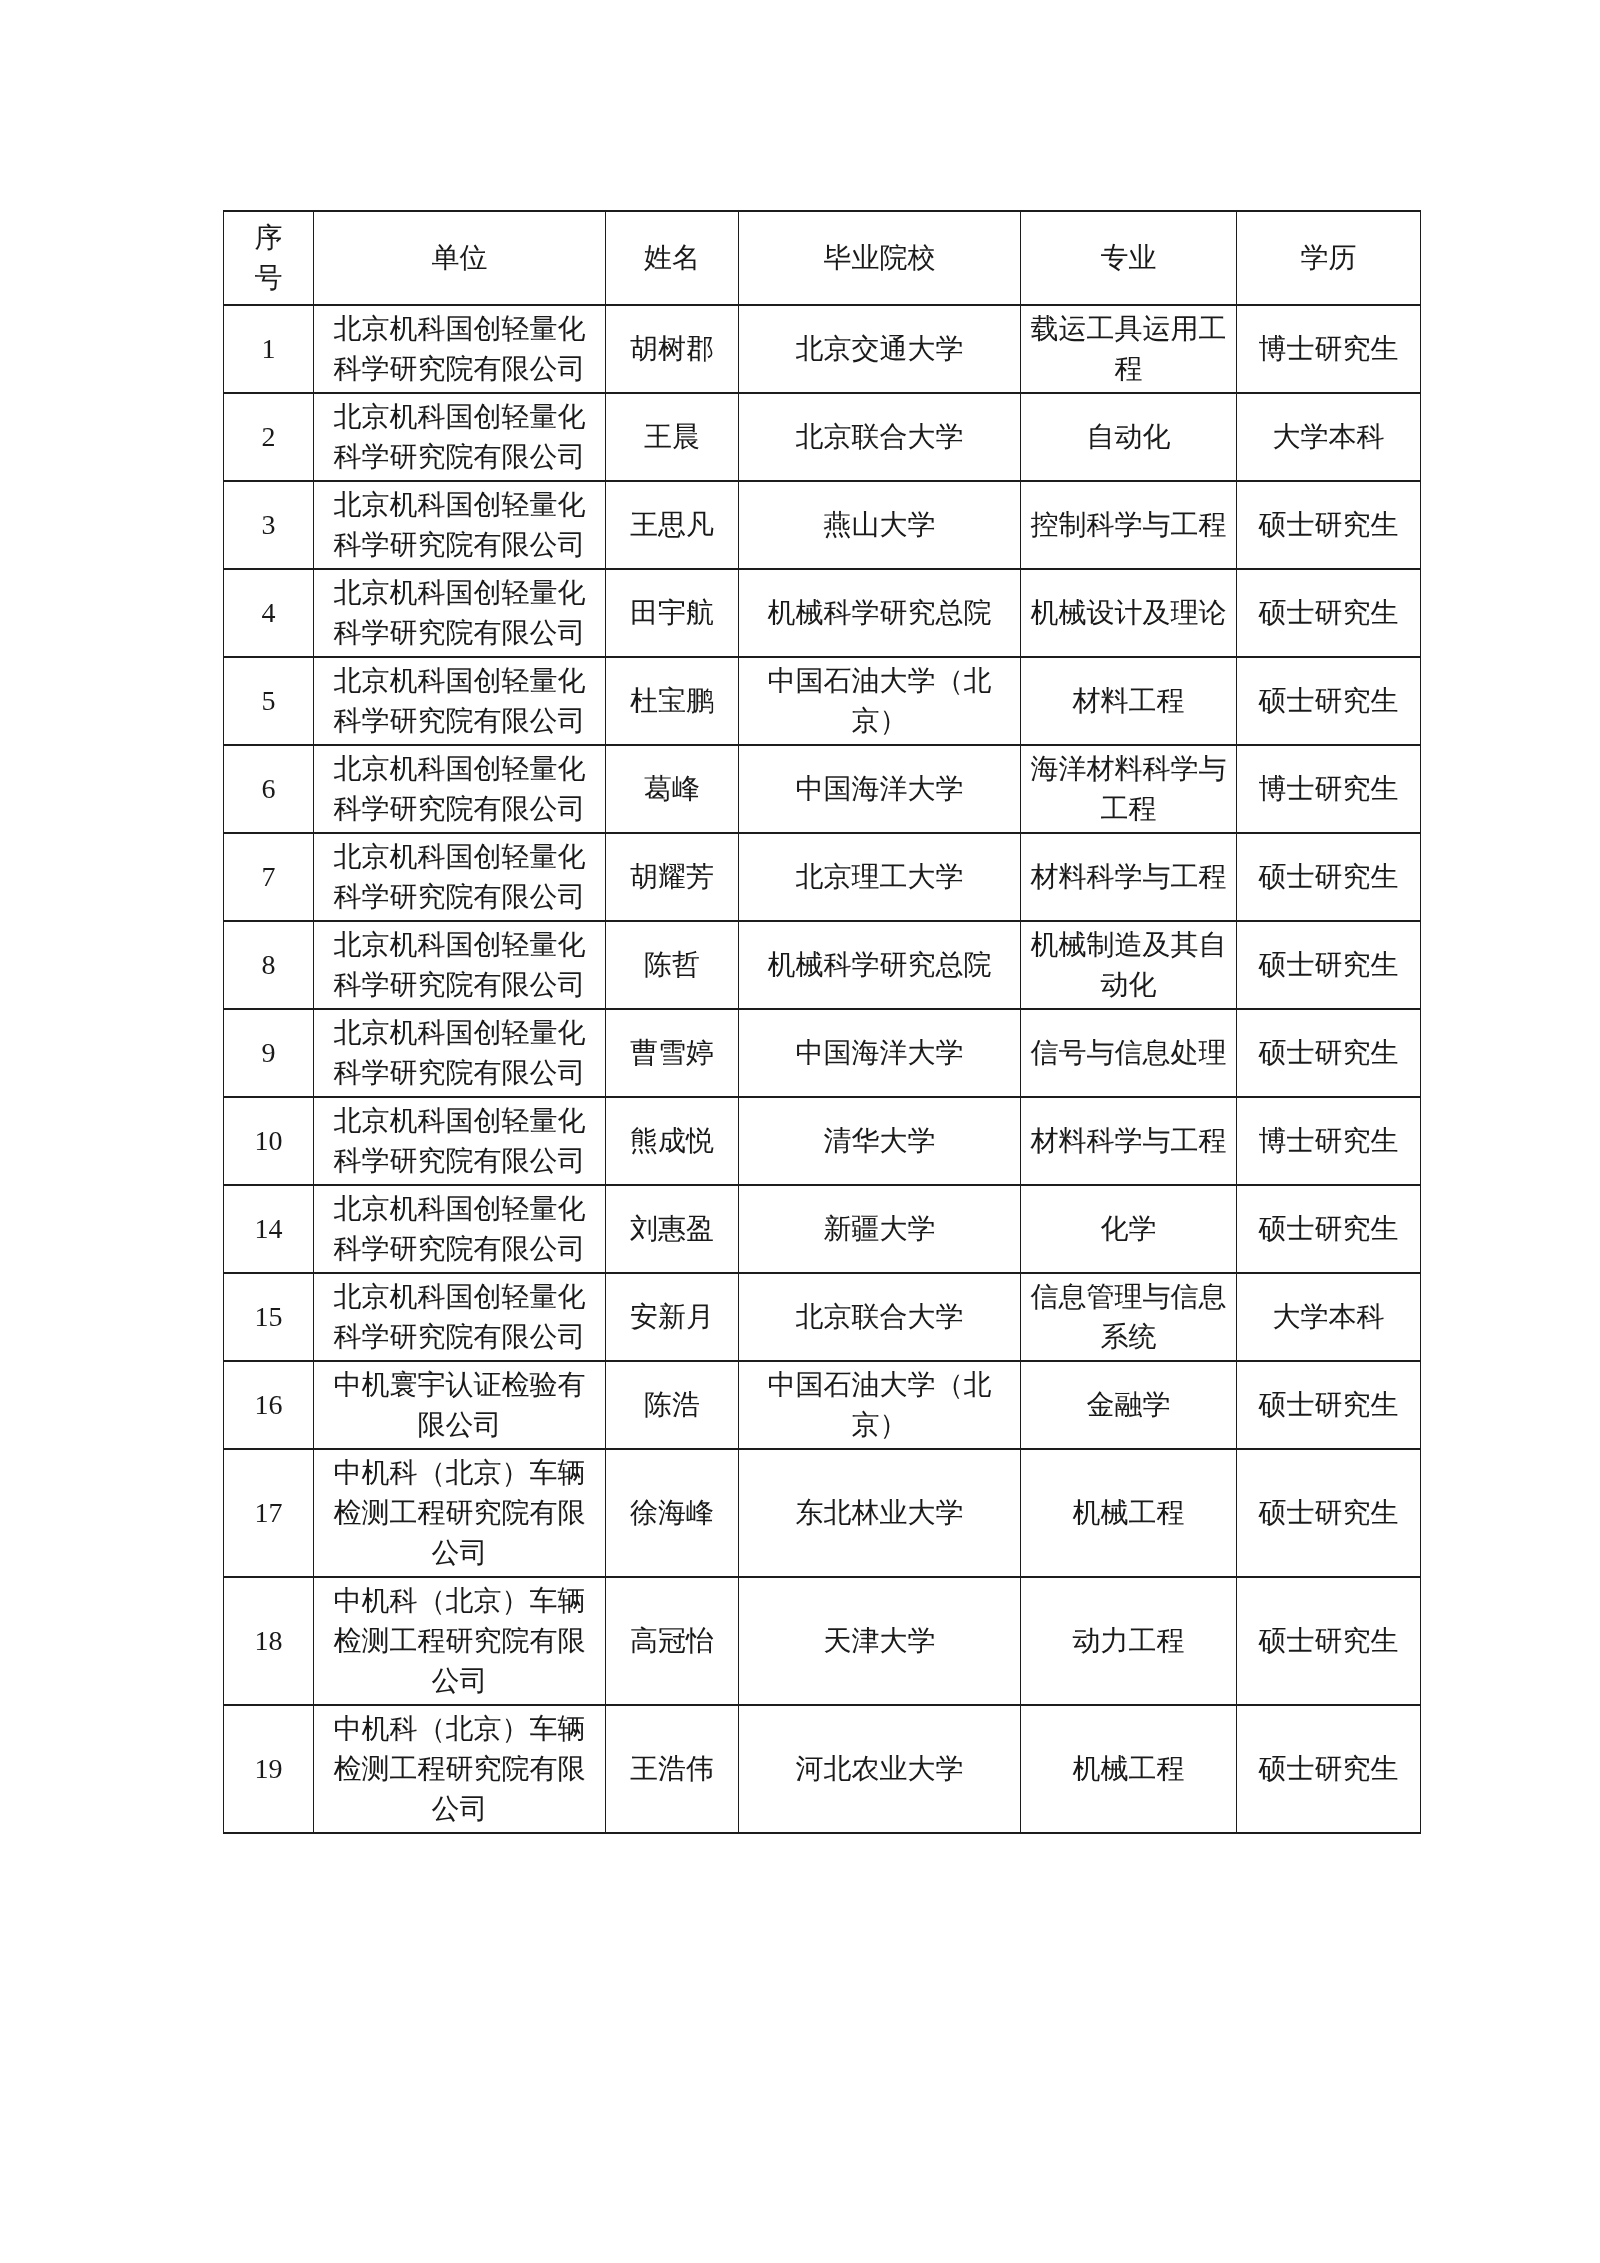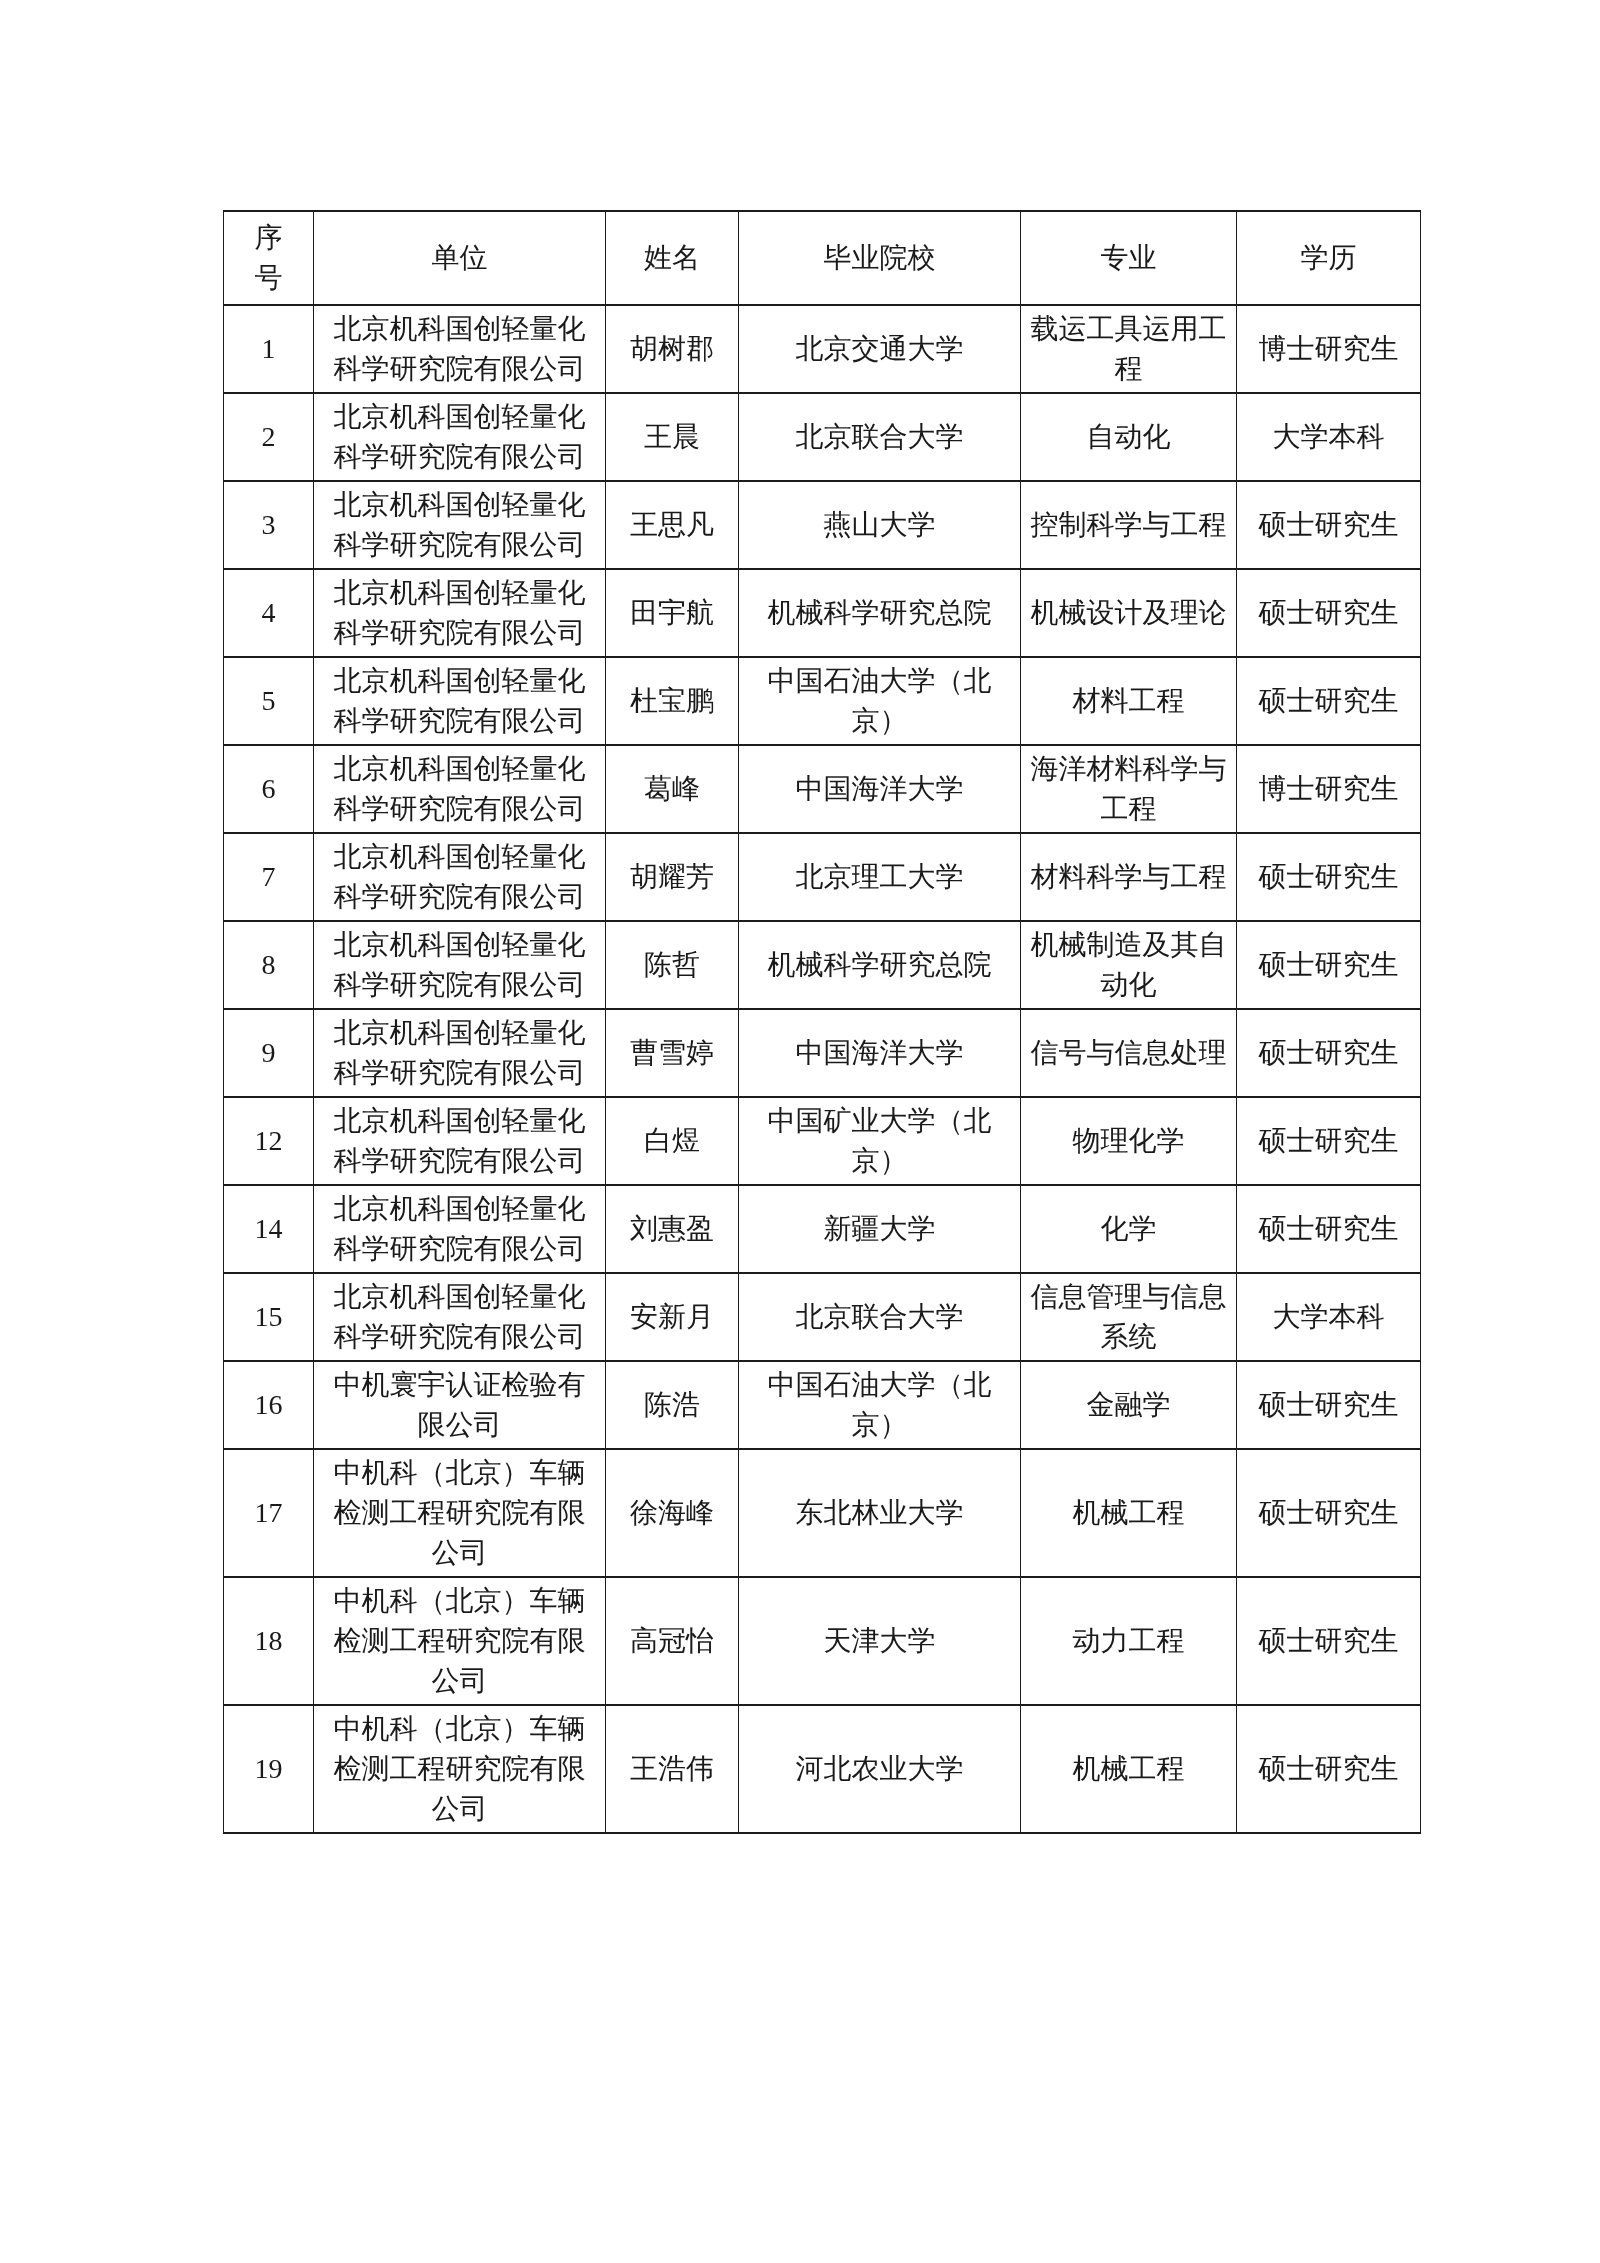--- a/index.html
+++ b/index.html
@@ -148,26 +148,26 @@
         </tr>
         <tr>
           <td class="c-index">9</td>
           <td class="c-organization">北京机科国创轻量化科学研究院有限公司</td>
           <td class="c-name">曹雪婷</td>
           <td class="c-school">中国海洋大学</td>
           <td class="c-major">信号与信息处理</td>
           <td class="c-degree">硕士研究生</td>
         </tr>
         <tr>
-          <td class="c-index">12</td>
-          <td class="c-organization">北京机科国创轻量化科学研究院有限公司</td>
-          <td class="c-name">白煜</td>
-          <td class="c-school">中国矿业大学（北京）</td>
-          <td class="c-major">物理化学</td>
-          <td class="c-degree">硕士研究生</td>
+          <td class="c-index">10</td>
+          <td class="c-organization">北京机科国创轻量化科学研究院有限公司</td>
+          <td class="c-name">熊成悦</td>
+          <td class="c-school">清华大学</td>
+          <td class="c-major">材料科学与工程</td>
+          <td class="c-degree">博士研究生</td>
         </tr>
         <tr>
           <td class="c-index">14</td>
           <td class="c-organization">北京机科国创轻量化科学研究院有限公司</td>
           <td class="c-name">刘惠盈</td>
           <td class="c-school">新疆大学</td>
           <td class="c-major">化学</td>
           <td class="c-degree">硕士研究生</td>
         </tr>
         <tr>

